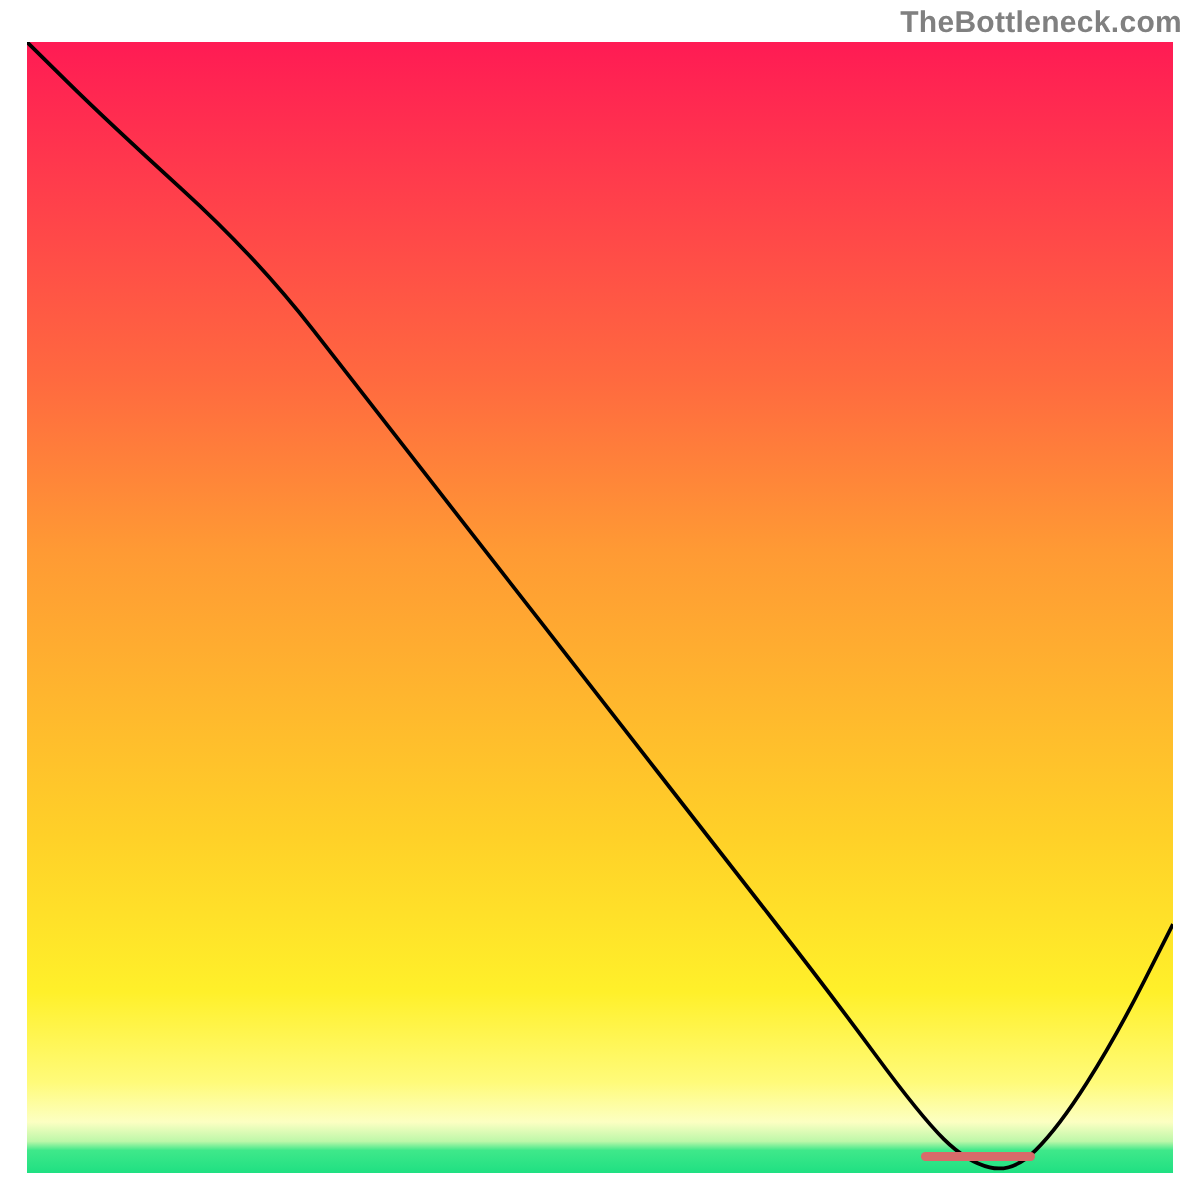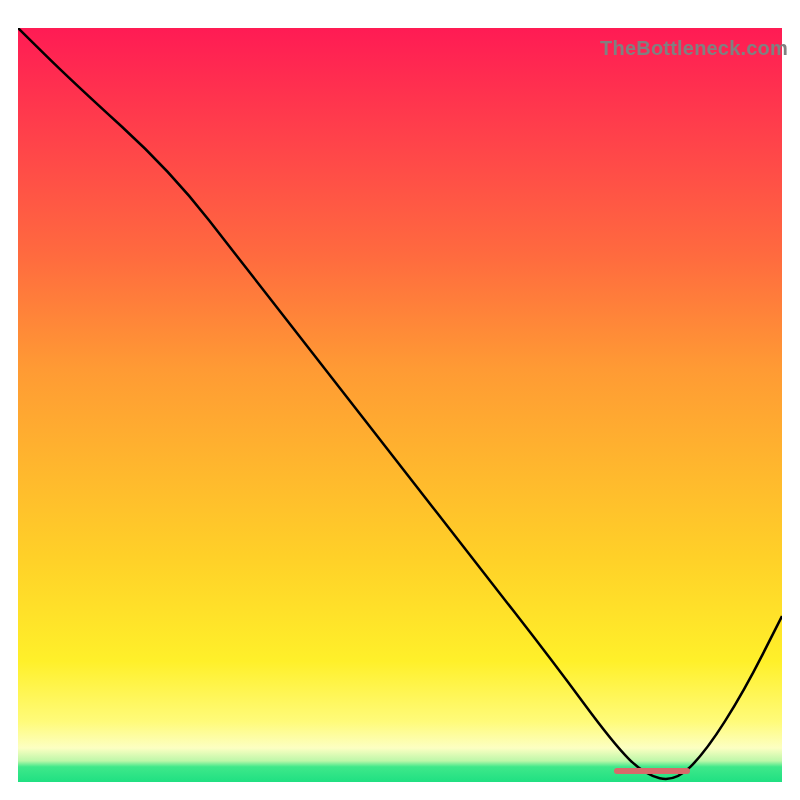--- a/index.html
+++ b/index.html
@@ -13,21 +13,20 @@
   }
   .watermark {
     position: absolute;
     top: 4px;
     right: 12px;
     font-size: 20px;
     font-weight: bold;
     color: #808080;
     z-index: 20;
     letter-spacing: 0.2px;
-    margin-top: 33px;
   }
   .plot-area {
     position: absolute;
     left: 18px;
     top: 28px;
     width: 764px;
     height: 754px;
     overflow: hidden;
   }
   

